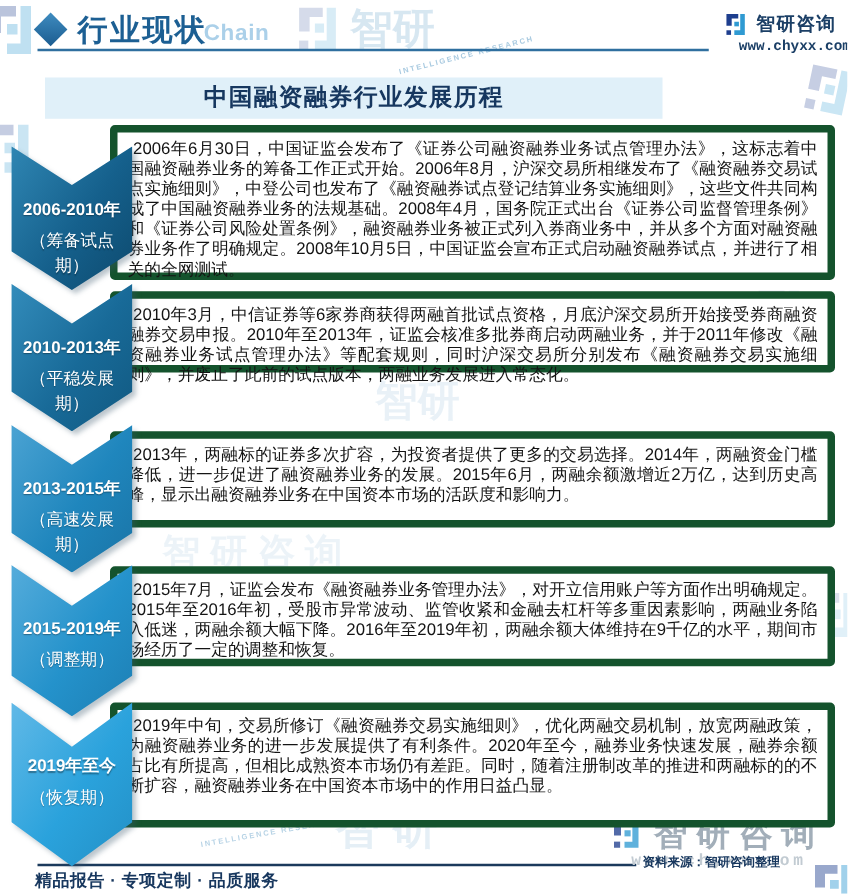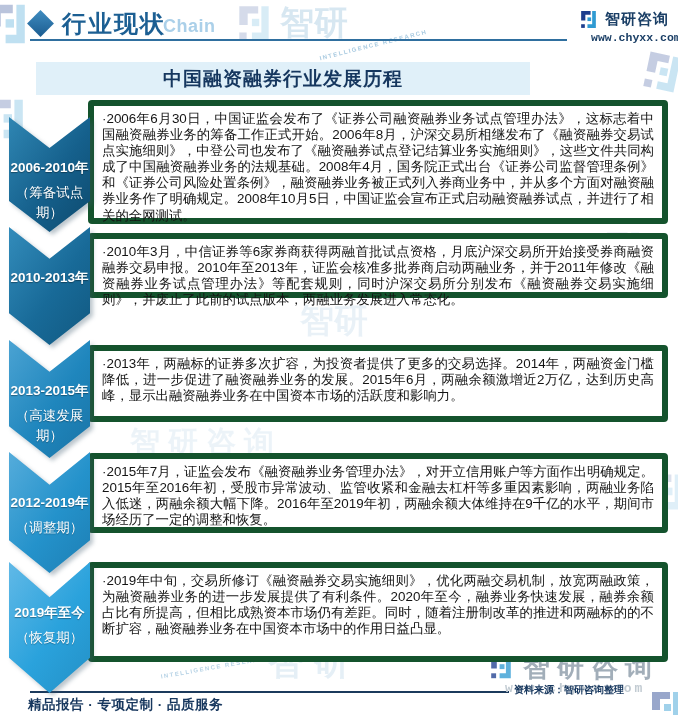--- a/index.html
+++ b/index.html
@@ -28,21 +28,21 @@
     position:absolute;left:591px;top:31px;font-size:11.5px;font-weight:bold;color:#1b3f66;
     font-family:"Liberation Mono",monospace;
   }
   
   .title-bar{
     position:absolute;left:36px;top:62px;width:494px;height:33px;line-height:33px;
     background:#e0f0f9;text-align:center;font-size:19px;font-weight:bold;color:#16375f;
     letter-spacing:1px;
   }
   
-  .chev-wrap{position:absolute;left:9px;width:81px;filter:drop-shadow(3px 3px 2px rgba(60,90,110,.35));z-index:3;}
+  .chev-wrap{position:absolute;left:9px;width:97px;filter:drop-shadow(3px 3px 2px rgba(60,90,110,.35));z-index:3;}
   .chev{
     width:100%;height:100%;
     clip-path:polygon(0 0,50% 27%,100% 0,100% 73%,50% 100%,0 73%);
     display:flex;flex-direction:column;align-items:center;padding-top:42px;box-sizing:border-box;
   }
   .ch-year{font-size:13.5px;font-weight:bold;color:#fff;text-shadow:0 1px 1px rgba(0,0,0,.35);white-space:nowrap;}
   .ch-phase{width:72px;margin-top:6px;font-size:13.5px;color:#fff;text-align:center;line-height:1.5;
     text-shadow:0 1px 1px rgba(0,0,0,.3);word-break:break-all;font-family:Liberation Serif, serif;}
   .pos-c1{top:117px;height:115px;} .pos-c2{top:227px;height:118px;}
   .pos-c3{top:340px;height:118px;} .pos-c4{top:452px;height:121px;}
@@ -137,20 +137,21 @@
     </div>
     <div class="tbox pos-b1">
       <p>·2006年6月30日，中国证监会发布了《证券公司融资融券业务试点管理办法》，这标志着中国融资融券业务的筹备工作正式开始。2006年8月，沪深交易所相继发布了《融资融券交易试点实施细则》，中登公司也发布了《融资融券试点登记结算业务实施细则》，这些文件共同构成了中国融资融券业务的法规基础。2008年4月，国务院正式出台《证券公司监督管理条例》和《证券公司风险处置条例》，融资融券业务被正式列入券商业务中，并从多个方面对融资融券业务作了明确规定。2008年10月5日，中国证监会宣布正式启动融资融券试点，并进行了相关的全网测试。</p>
     </div>
   </section>
 
   <section>
     <div class="chev-wrap pos-c2">
       <div class="chev" style="background: linear-gradient(125deg, rgb(51, 140, 187) 0%, rgb(24, 106, 152) 55%, rgb(17, 89, 129) 100%);">
         <div class="ch-year">2010-2013年</div>
+        <div class="ch-phase">（平稳发展期）</div>
       </div>
     </div>
     <div class="tbox pos-b2">
       <p>·2010年3月，中信证券等6家券商获得两融首批试点资格，月底沪深交易所开始接受券商融资融券交易申报。2010年至2013年，证监会核准多批券商启动两融业务，并于2011年修改《融资融券业务试点管理办法》等配套规则，同时沪深交易所分别发布《融资融券交易实施细则》，并废止了此前的试点版本，两融业务发展进入常态化。</p>
     </div>
   </section>
 
   <section>
     <div class="chev-wrap pos-c3">
       <div class="chev" style="background: linear-gradient(125deg, rgb(75, 163, 211) 0%, rgb(31, 134, 189) 55%, rgb(26, 116, 166) 100%);">
@@ -159,21 +160,21 @@
       </div>
     </div>
     <div class="tbox pos-b3">
       <p>·2013年，两融标的证券多次扩容，为投资者提供了更多的交易选择。2014年，两融资金门槛降低，进一步促进了融资融券业务的发展。2015年6月，两融余额激增近2万亿，达到历史高峰，显示出融资融券业务在中国资本市场的活跃度和影响力。</p>
     </div>
   </section>
 
   <section>
     <div class="chev-wrap pos-c4">
       <div class="chev" style="background: linear-gradient(125deg, rgb(85, 172, 219) 0%, rgb(36, 146, 203) 55%, rgb(29, 127, 180) 100%);">
-        <div class="ch-year">2012-2019年</div>
+        <div class="ch-year">2015-2019年</div>
         <div class="ch-phase">（调整期）</div>
       </div>
     </div>
     <div class="tbox pos-b4">
       <p>·2015年7月，证监会发布《融资融券业务管理办法》，对开立信用账户等方面作出明确规定。2015年至2016年初，受股市异常波动、监管收紧和金融去杠杆等多重因素影响，两融业务陷入低迷，两融余额大幅下降。2016年至2019年初，两融余额大体维持在9千亿的水平，期间市场经历了一定的调整和恢复。</p>
     </div>
   </section>
 
   <section>
     <div class="chev-wrap pos-c5">

